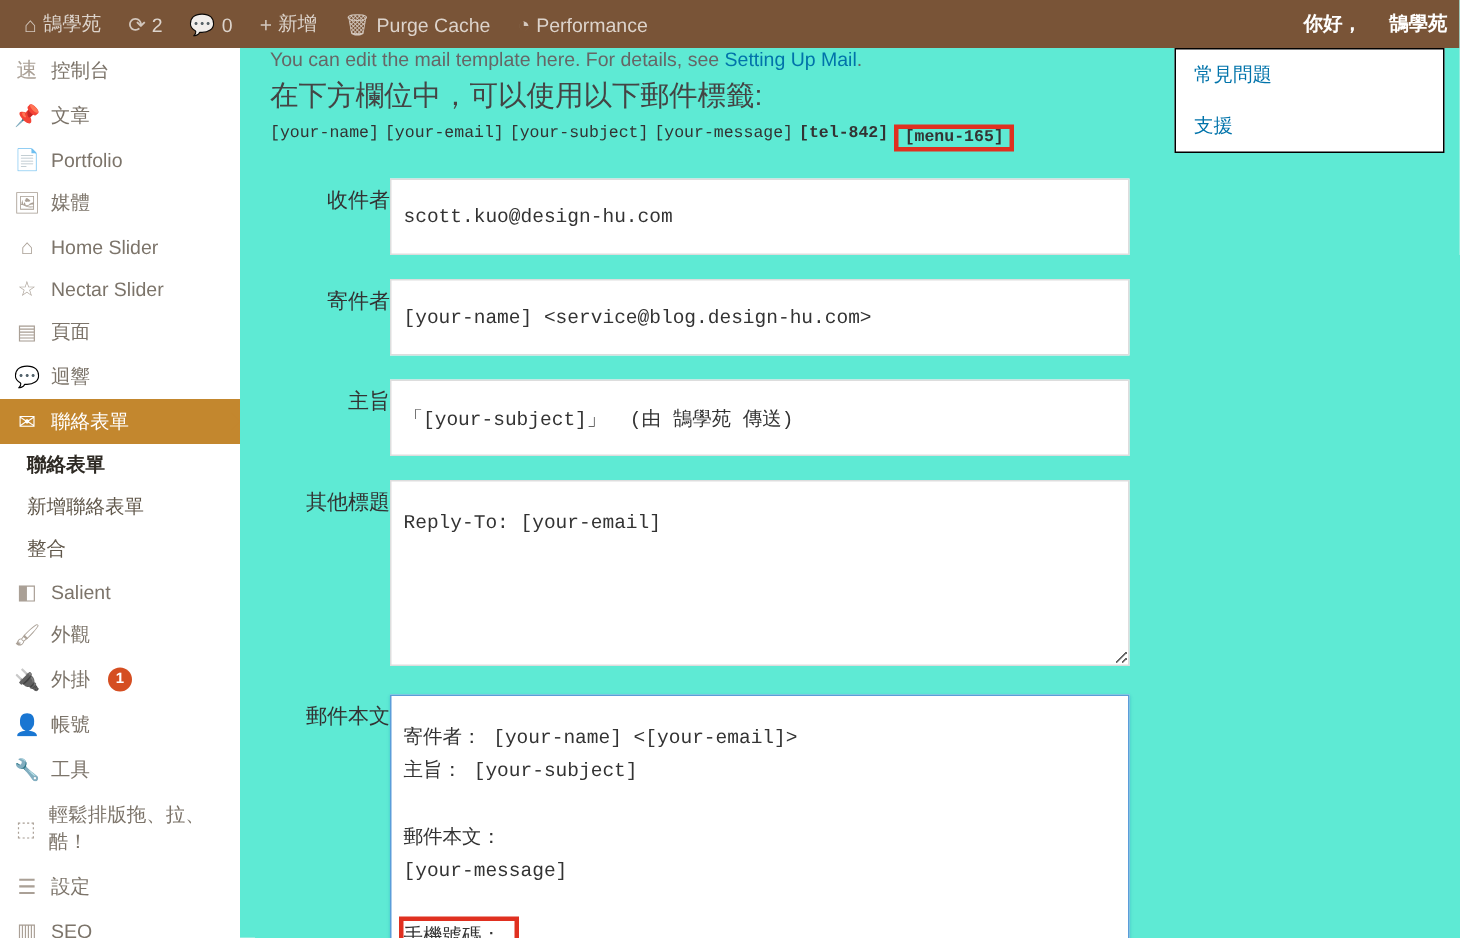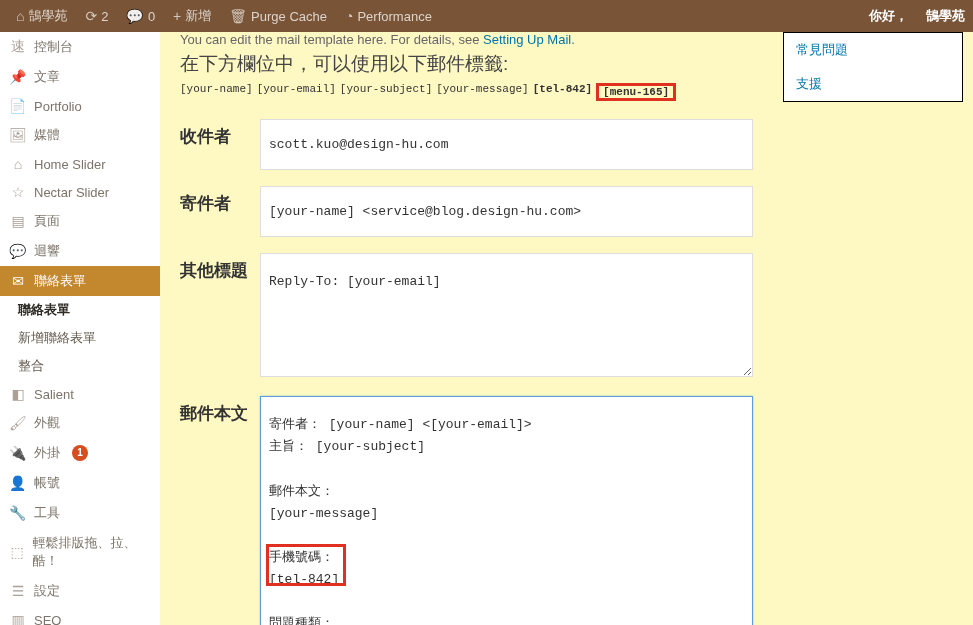--- a/index.html
+++ b/index.html
@@ -22,37 +22,37 @@
   .menu-item.current::after { content: ""; position: absolute; right: -6px; top: 50%; transform: translateY(-50%); border: 6px solid transparent; border-left-color: #c3872e; }
   .submenu { background: #fff; }
   .submenu .sub-item { padding: 5px 10px 5px 18px; cursor: pointer; color: #60574a; font-size: 13px; }
   .submenu .sub-item.active { font-weight: bold; color: #2e2a24; }
   .menu-icon { width: 16px; height: 16px; display: inline-flex; align-items: center; justify-content: center; font-size: 14px; color: #aaa096; }
   .menu-item.current .menu-icon { color: #fff; }
   .badge { display: inline-block; min-width: 16px; height: 16px; border-radius: 8px; font-size: 10px; line-height: 16px; text-align: center; padding: 0 4px; margin-left: 4px; font-weight: bold; }
   .badge.red { background: #d54e21; color: #fff; }
 
   
-  .main { position: absolute; top: 32px; left: 160px; right: 0; bottom: 0; background: #fef9c3; display: flex; }
+  .main { position: absolute; top: 32px; left: 160px; right: 0; bottom: 0; background: #5eead4; display: flex; }
   .content { flex: 1; padding: 0 20px; overflow-y: auto; }
   .rightcol { width: 200px; padding: 0 10px; }
   .rightbox { background: #fff; border: 1px solid #000000; }
   .rightbox .ritem { padding: 8px 12px; color: #0073aa; cursor: pointer; font-size: 13px; }
 
   .intro { color: #666; font-size: 13px; margin-bottom: 4px; }
   .intro a { color: #0073aa; text-decoration: none; }
   .tagline { font-size: 19px; color: #444; margin-bottom: 6px; }
   .tags { font-family: "Consolas","Monaco","Courier New",monospace; font-size: 11px; color: #333; margin-bottom: 18px; display: flex; flex-wrap: wrap; gap: 4px; }
   .tags .tag { }
   .tags .tag.bold { font-weight: bold; }
   .hl-red { border: 3px solid #e03020; padding: 0 4px; }
 
   .form-table { width: 100%; }
   .form-row { display: flex; align-items: flex-start; margin-bottom: 16px; }
-  .form-row > label { width: 80px; flex-shrink: 0; padding-top: 6px; color: #333; font-weight: bold; font-size: 17px; }
+  .form-row > label { width: 80px; flex-shrink: 0; padding-top: 6px; color: #333; font-weight: normal; font-size: 14px; text-align: right; }
   .form-row .field { flex: 1; }
   .txt { width: 100%; border: 1px solid #ddd; background: #fff; padding: 17px 8px; font-size: 13px; font-family: "Consolas","Monaco","Courier New",monospace; color: #333; }
   textarea.txt { resize: vertical; line-height: 1.7; }
   textarea.body { border-color: #5b9dd9; box-shadow: 0 0 2px rgba(30,140,190,.4); }
 
   
   .ta-wrap { position: relative; }
   .ta-hl { position: absolute; border: 3px solid #e03020; pointer-events: none; }
 
 </style>
@@ -198,20 +198,26 @@
         </div>
       </div>
 
       <div class="form-row">
         <label>寄件者</label>
         <div class="field">
           <input type="text" class="txt" value="[your-name] &lt;service@blog.design-hu.com&gt;" style="">
         </div>
       </div>
 
+      <div class="form-row">
+        <label>主旨</label>
+        <div class="field">
+          <input type="text" class="txt" value="「[your-subject]」  (由 鵠學苑 傳送)" style="">
+        </div>
+      </div>
 
       <div class="form-row">
         <label>其他標題</label>
         <div class="field">
           <textarea class="txt" rows="4" style="">Reply-To: [your-email]</textarea>
         </div>
       </div>
 
       <div class="form-row">
         <label>郵件本文</label>

